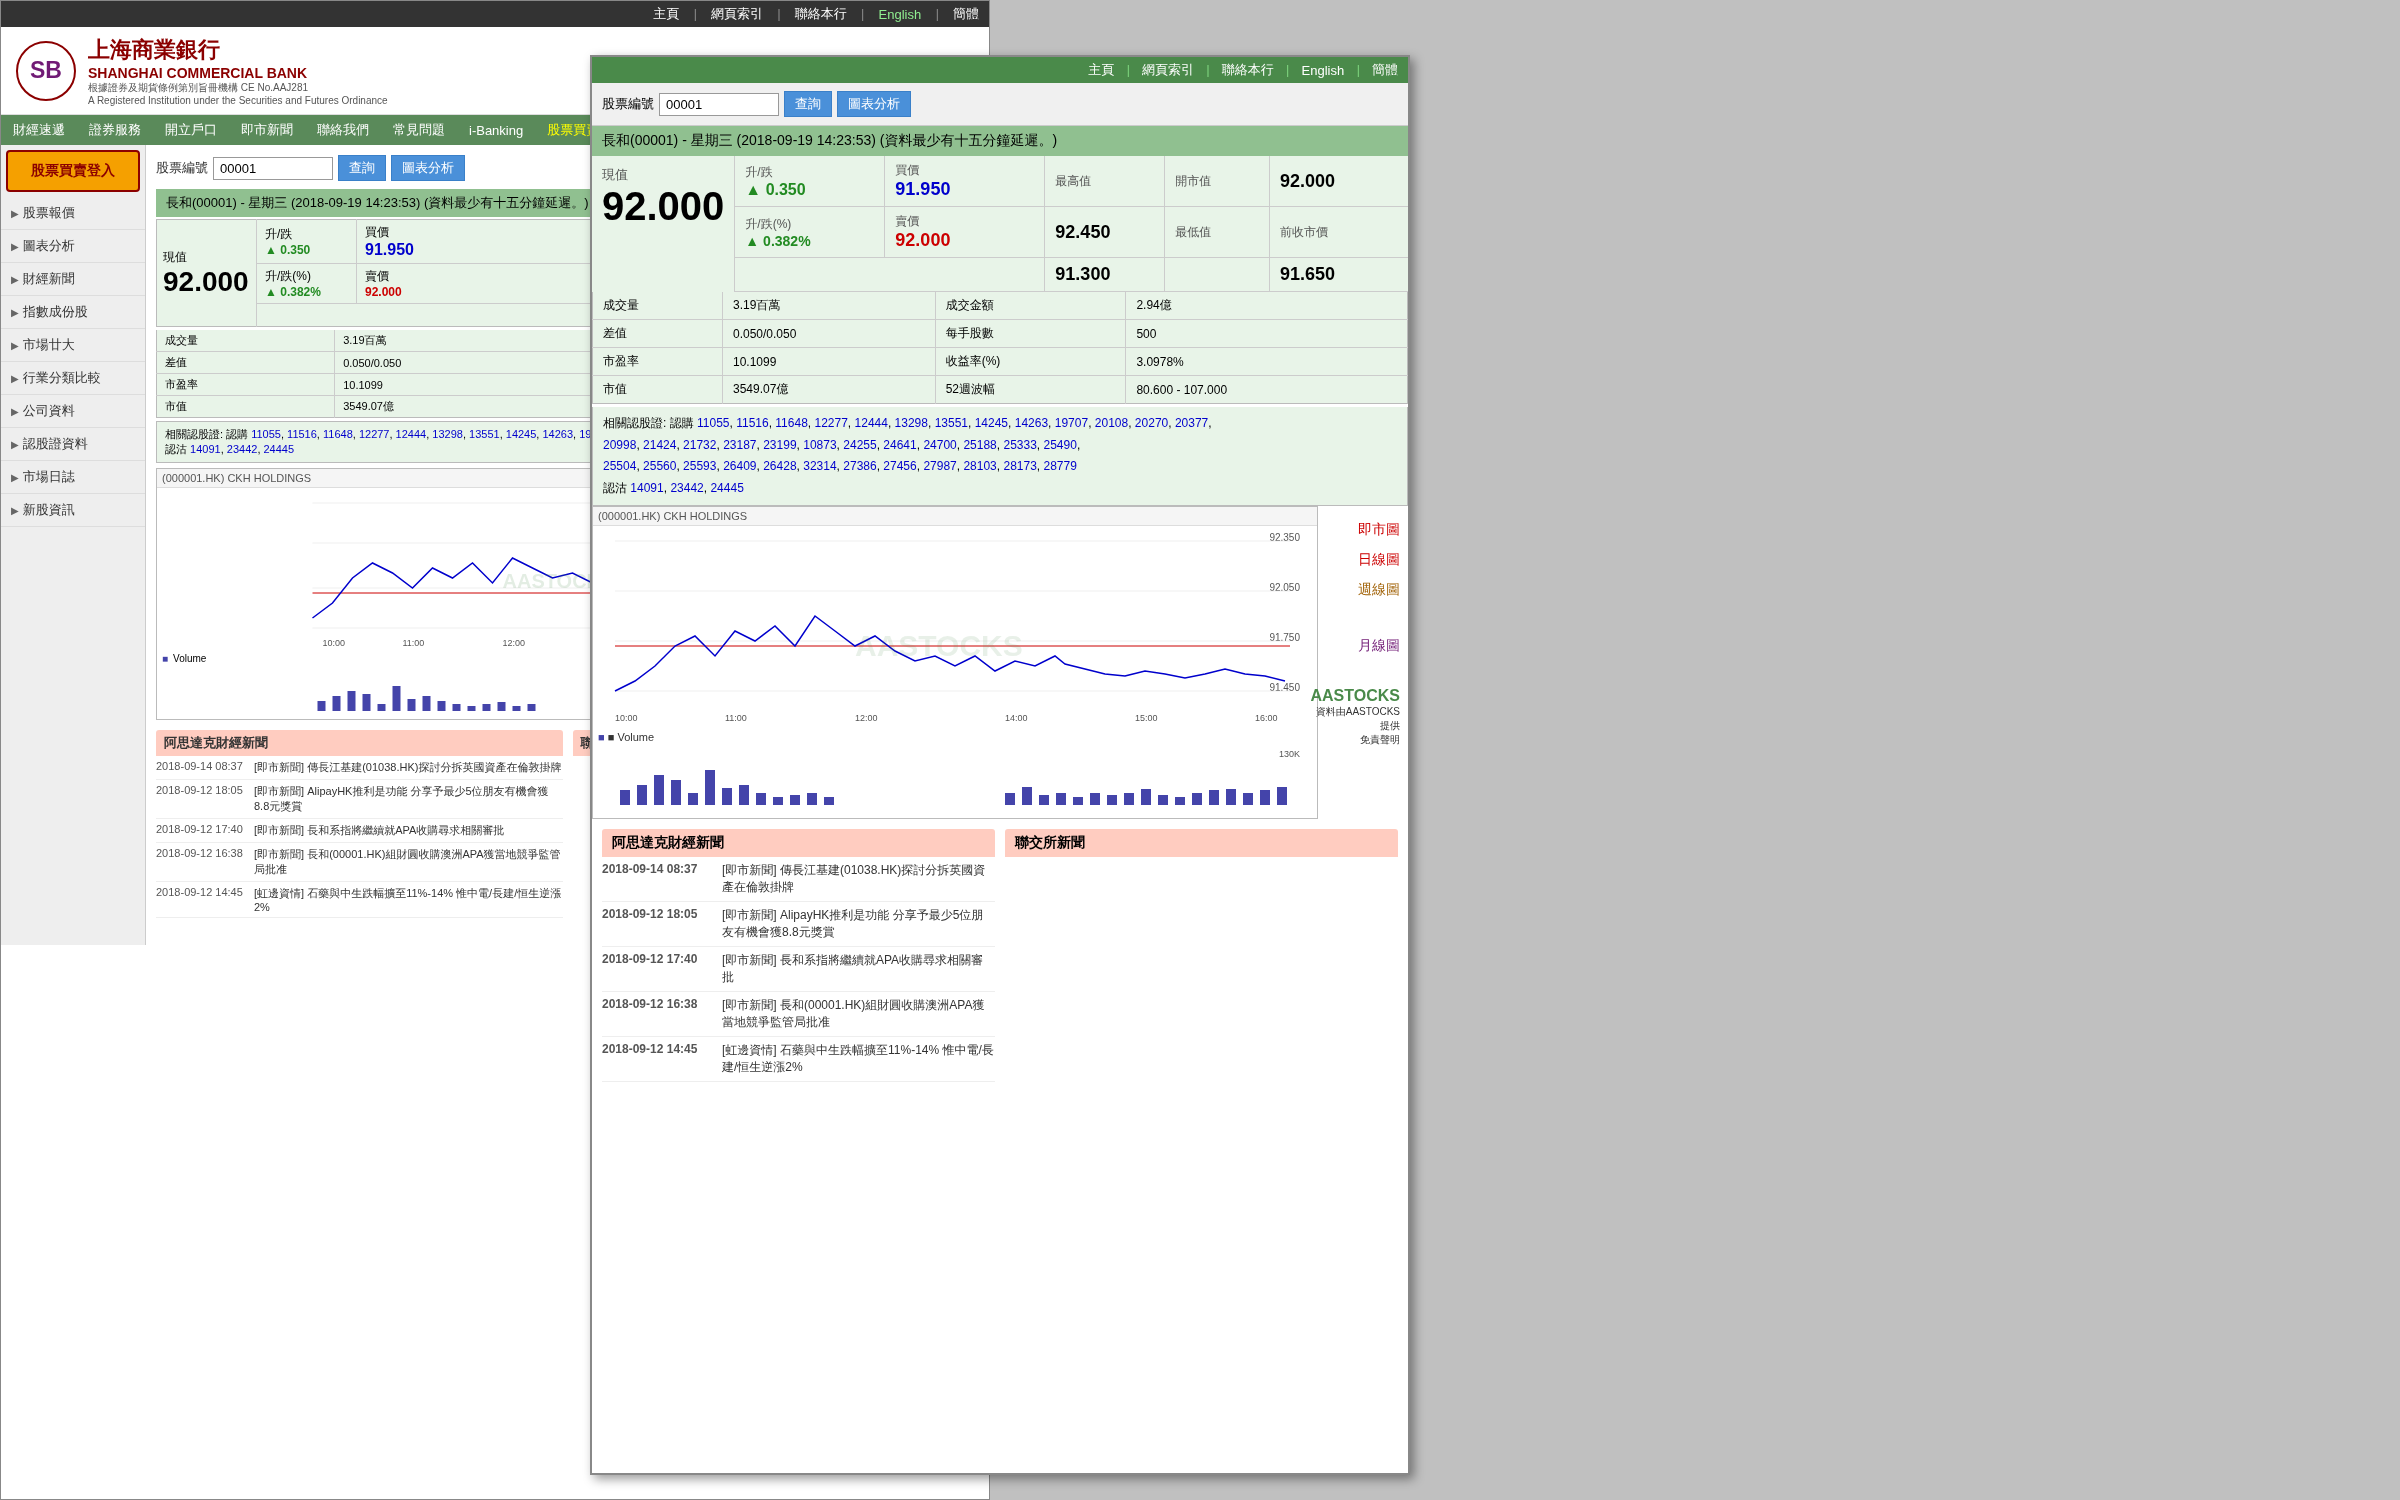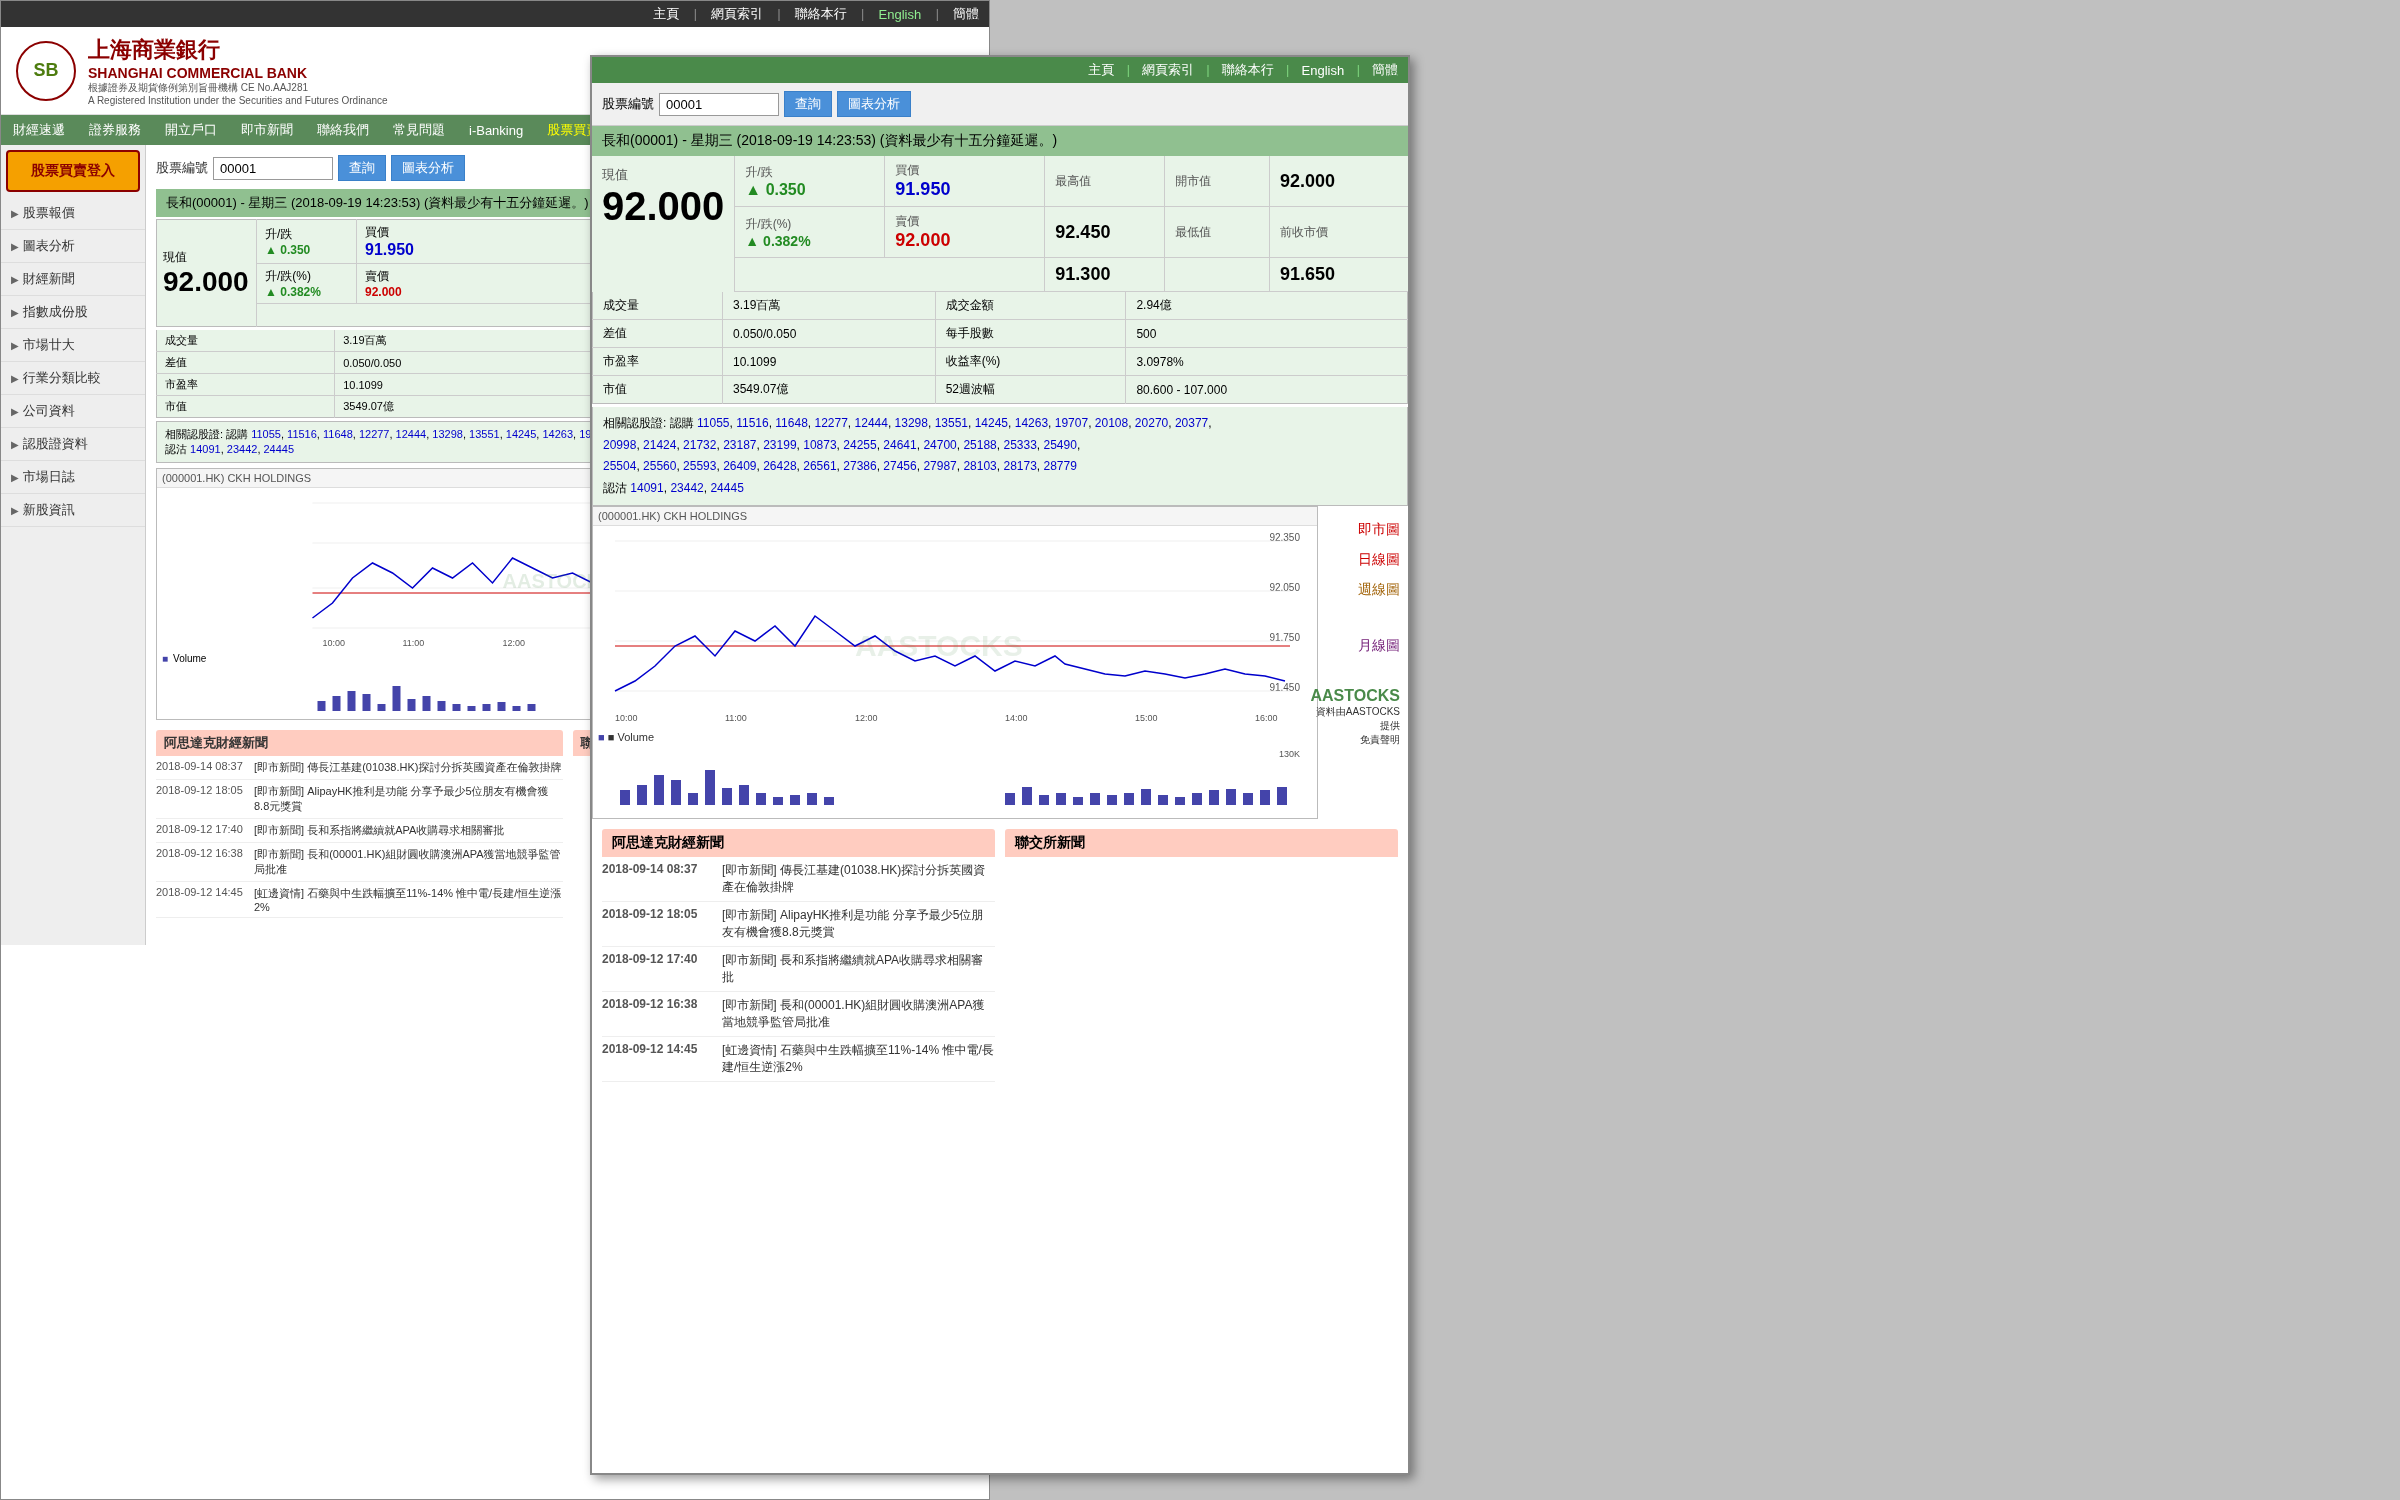--- a/index.html
+++ b/index.html
@@ -12,21 +12,21 @@
     .popup-window { position: absolute; left: 590px; top: 55px; width: 820px; height: 1420px; background: #fff; border: 2px solid #888; box-shadow: 4px 4px 10px rgba(0,0,0,0.4); z-index: 10; }
     
     
     .top-nav { background: #333; padding: 4px 10px; display: flex; justify-content: flex-end; gap: 10px; align-items: center; }
     .top-nav a { color: #fff; text-decoration: none; font-size: 13px; }
     .top-nav .separator { color: #aaa; }
     .top-nav .english { color: #90ee90; }
     
     
     .bank-header { display: flex; align-items: center; padding: 8px 15px; background: #fff; border-bottom: 1px solid #ddd; }
-    .bank-logo { width: 60px; height: 60px; border: 2px solid #8B0000; border-radius: 50%; display: flex; align-items: center; justify-content: center; margin-right: 12px; color: #4d7c0f; font-size: 18px; font-weight: bold; }
+    .bank-logo { width: 60px; height: 60px; border: 2px solid #8B0000; border-radius: 50%; display: flex; align-items: center; justify-content: center; margin-right: 12px; color: #701a75; font-size: 23px; font-weight: bold; }
     .bank-name-zh { font-size: 22px; color: #8B0000; font-weight: bold; }
     .bank-name-en { font-size: 14px; color: #8B0000; font-weight: bold; }
     .bank-subtitle { font-size: 10px; color: #555; }
     
     
     .menu-bar { background: #5a8a5a; display: flex; align-items: center; padding: 0; }
     .menu-bar a { color: #fff; text-decoration: none; padding: 6px 12px; font-size: 13px; display: block; }
     .menu-bar .highlight { color: #ffff00; }
     
     
@@ -491,21 +491,21 @@
       <td style="padding:5px 10px;border-right:1px solid #ccc;">52週波幅</td>
       <td colspan="3" style="padding:5px 10px;">80.600 - 107.000</td>
     </tr>
   </tbody>
     </table>
 
   <div class="popup-related">
     <span>相關認股證: 認購 </span>
     <a>11055</a>, <a>11516</a>, <a>11648</a>, <a>12277</a>, <a>12444</a>, <a>13298</a>, <a>13551</a>, <a>14245</a>, <a>14263</a>, <a>19707</a>, <a>20108</a>, <a>20270</a>, <a>20377</a>,<br>
     <a>20998</a>, <a>21424</a>, <a>21732</a>, <a>23187</a>, <a>23199</a>, <a>10873</a>, <a>24255</a>, <a>24641</a>, <a>24700</a>, <a>25188</a>, <a>25333</a>, <a>25490</a>,<br>
-    <a>25504</a>, <a>25560</a>, <a>25593</a>, <a>26409</a>, <a>26428</a>, <a>26561</a>, <a>27386</a>, <a>27456</a>, <a>27987</a>, <a>28103</a>, <a>28173</a>, <a>28779</a><br>
+    <a>25504</a>, <a>25560</a>, <a>25593</a>, <a>26409</a>, <a>26428</a>, <a>32314</a>, <a>27386</a>, <a>27456</a>, <a>27987</a>, <a>28103</a>, <a>28173</a>, <a>28779</a><br>
     <span>認沽 </span>
     <a>14091</a>, <a>23442</a>, <a>24445</a>
   </div>
 
   <div style="display:flex;">
     <div style="flex:1;border:1px solid #bbb;">
       <div style="font-size:11px;color:#555;padding:3px 5px;background:#f5f5f5;border-bottom:1px solid #ddd;">(000001.HK) CKH HOLDINGS</div>
       <svg width="100%" height="200" viewBox="0 0 700 200">
 
         <text x="695" y="15" font-size="10" text-anchor="end" fill="#555">92.350</text>

